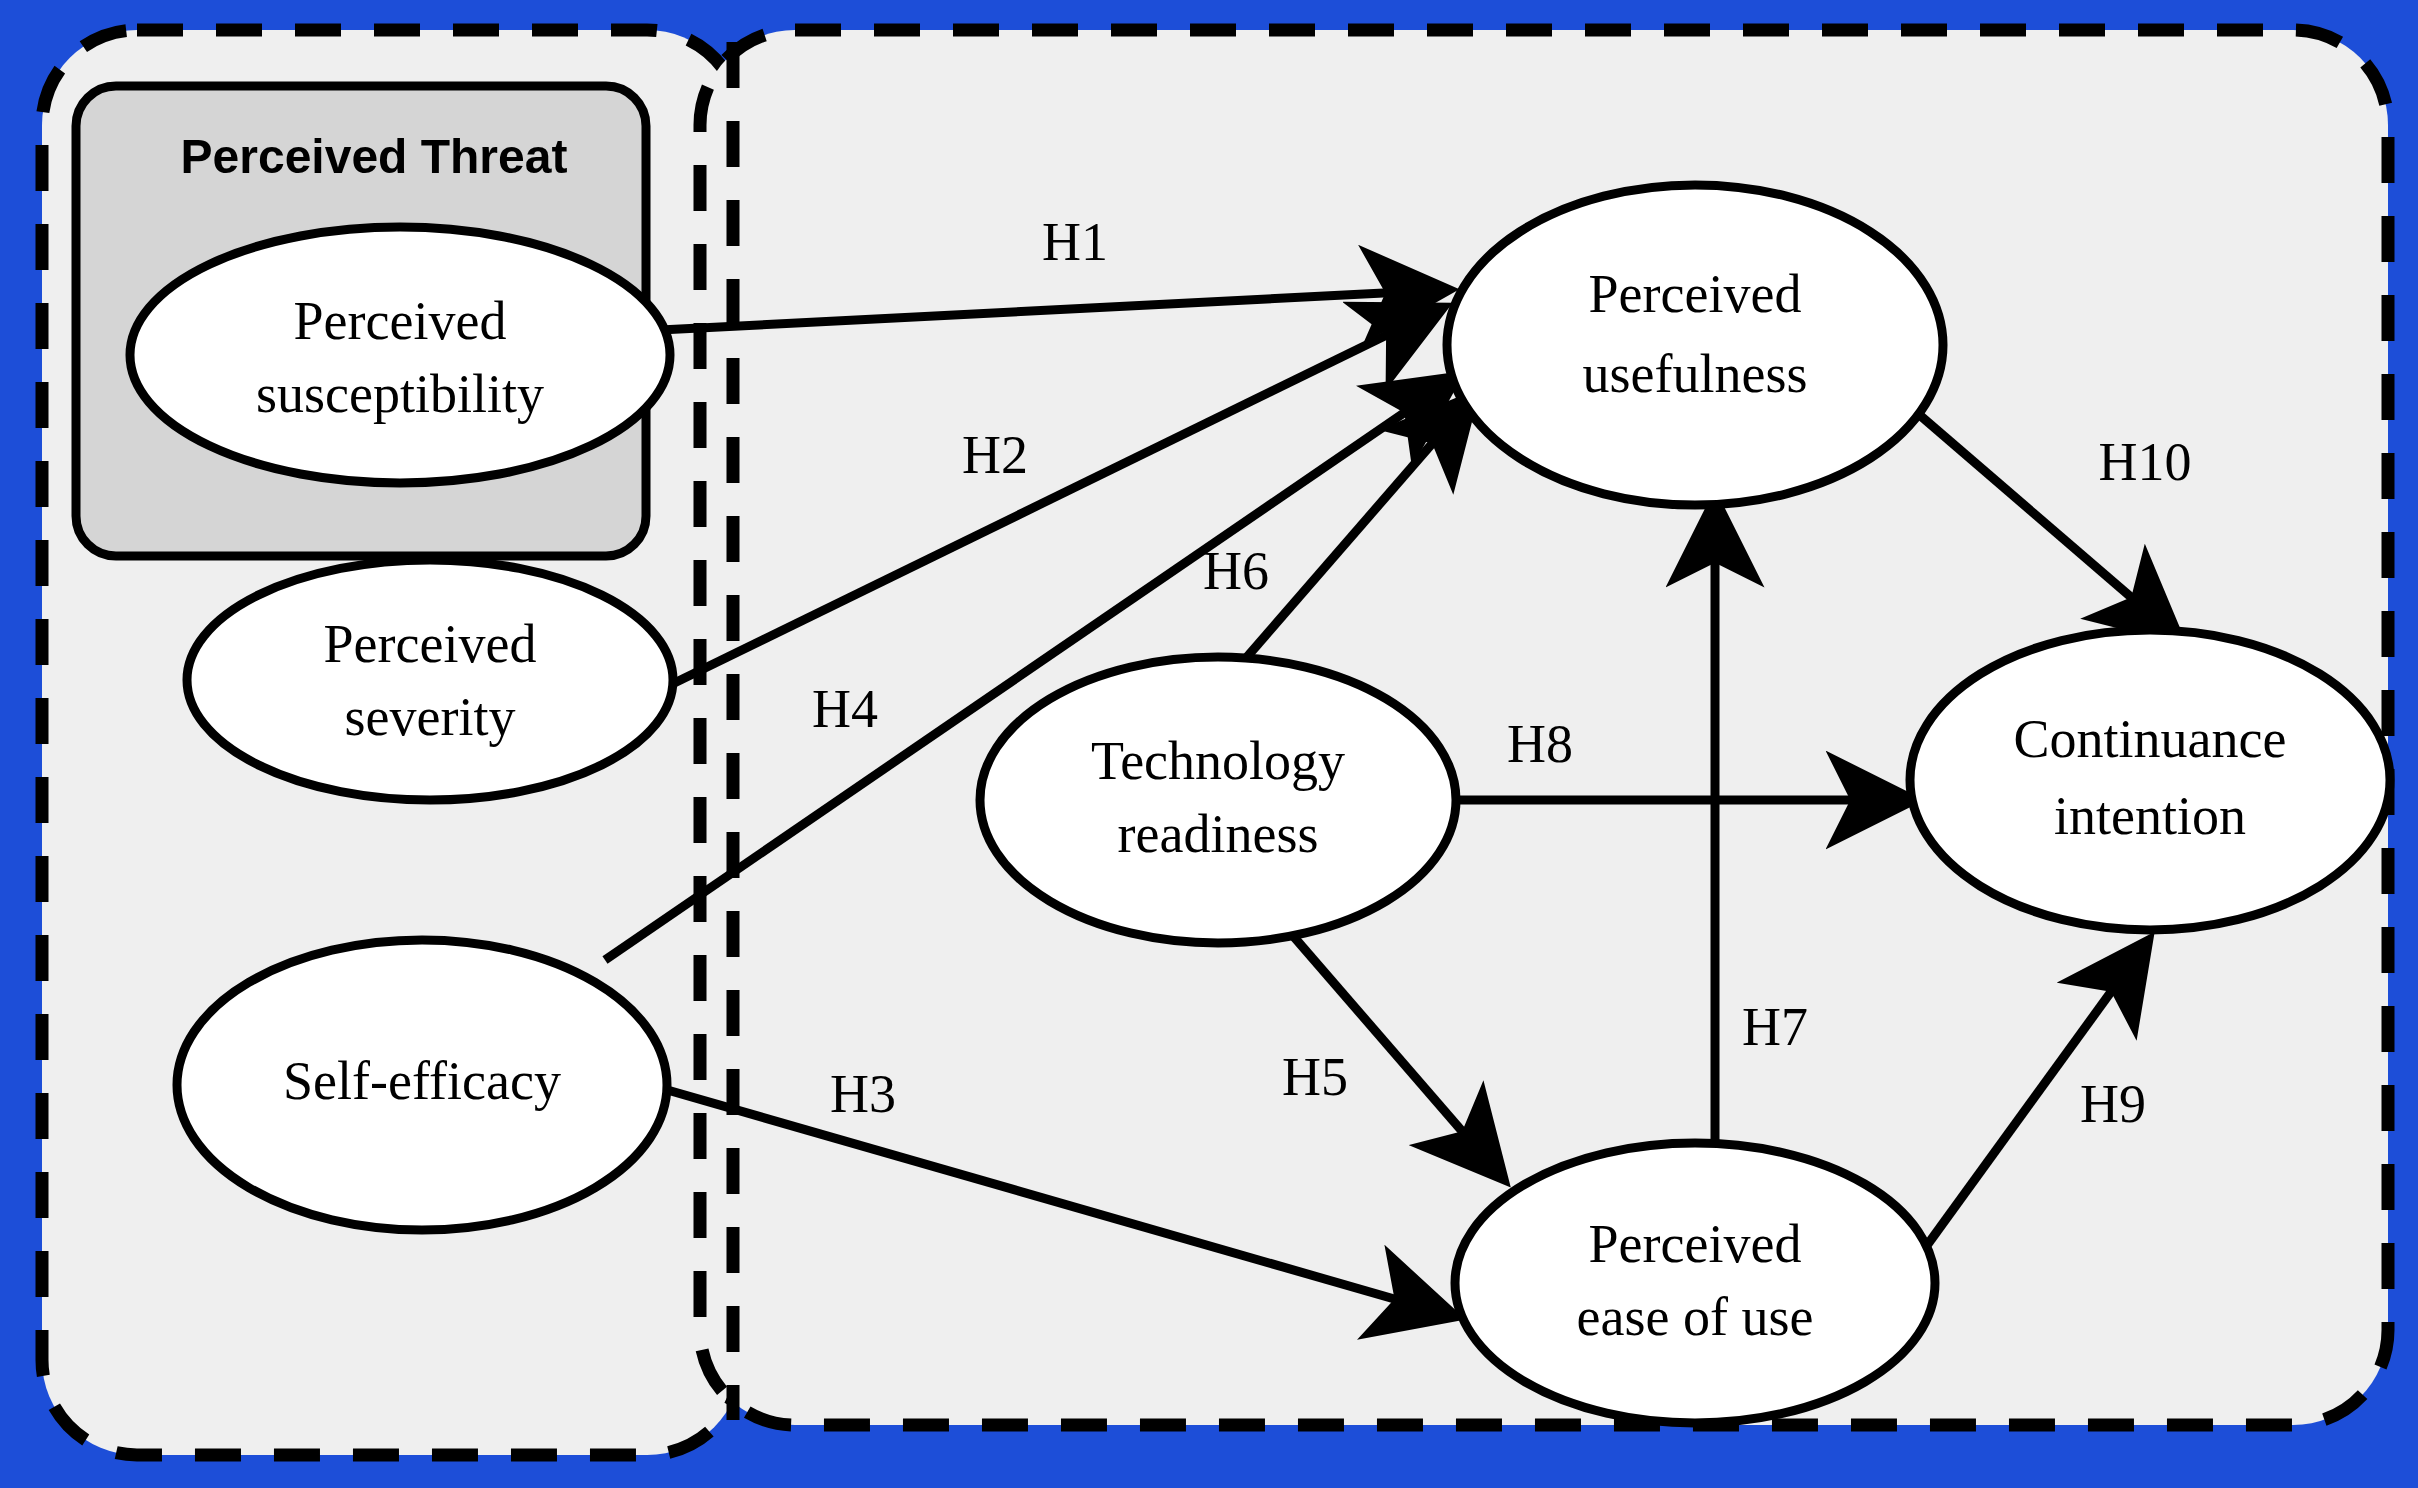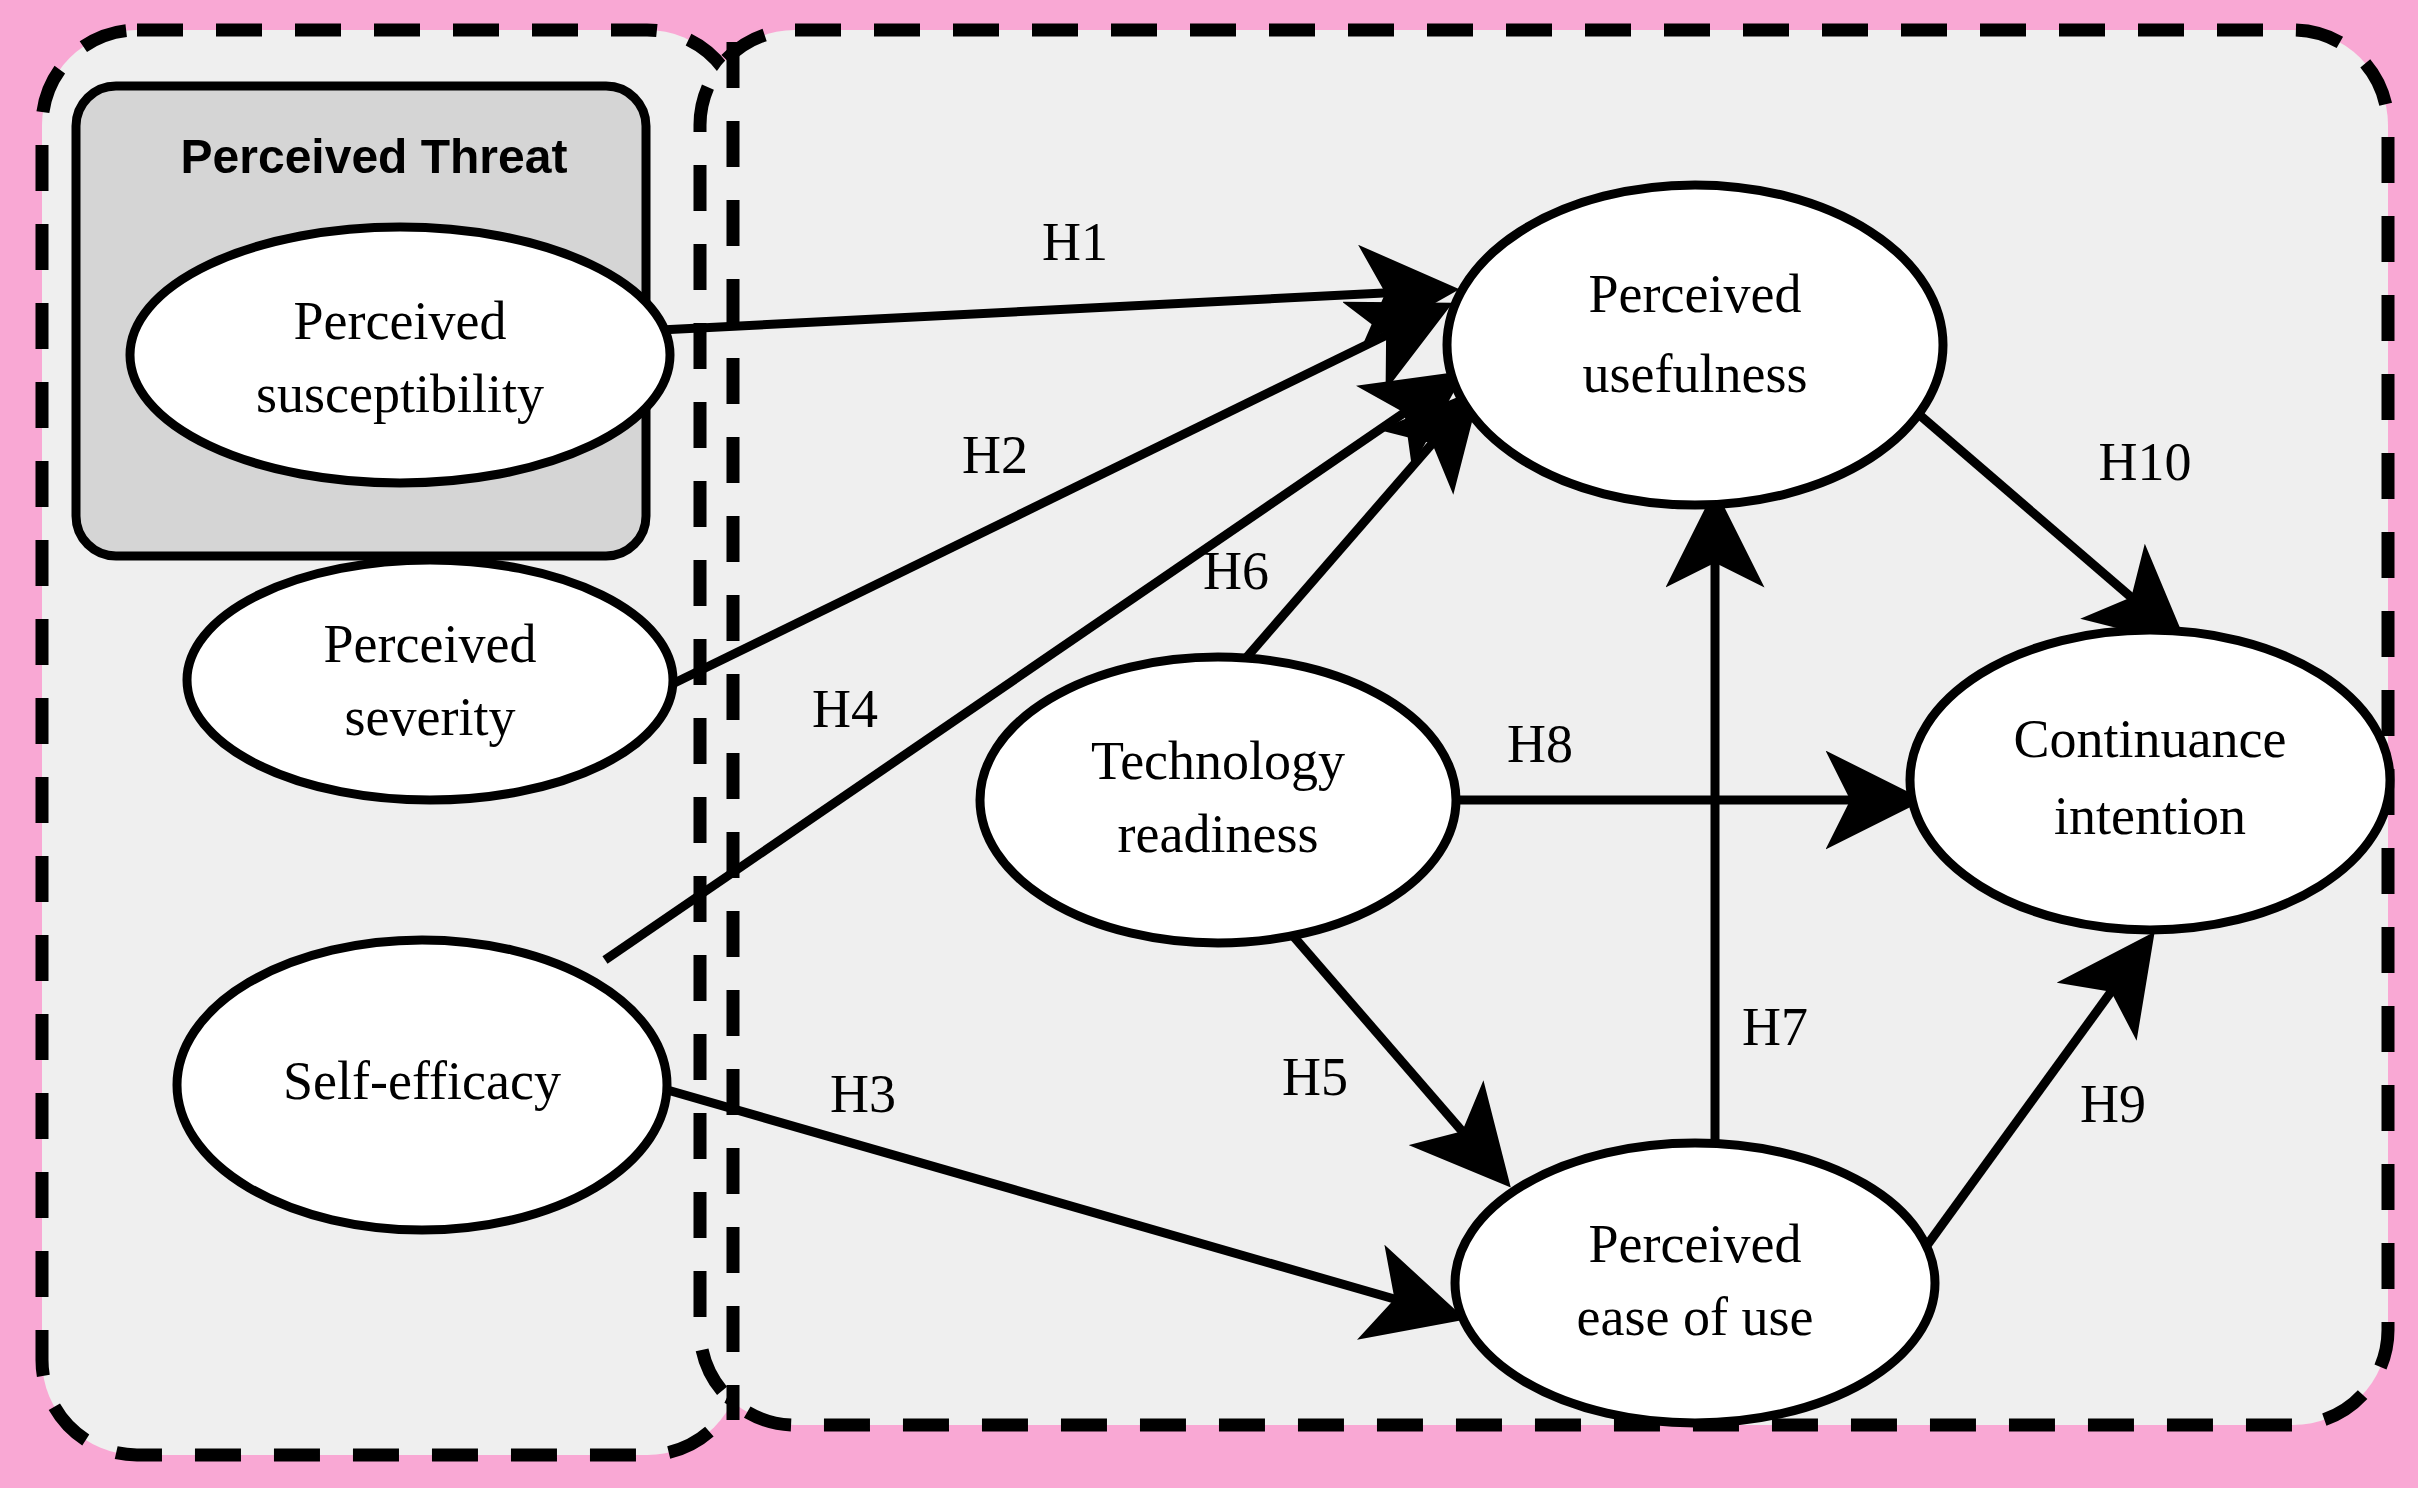--- a/index.html
+++ b/index.html
@@ -4,21 +4,21 @@
 <style>
   html, body {
     margin: 0;
     padding: 0;
     background: #ffffff;
   }
   #stage {
     position: relative;
     width: 2418px;
     height: 1488px;
-    background: #f9a8d4;
+    background: #1d4ed8;
     overflow: hidden;
     font-family: "Liberation Serif", "DejaVu Serif", serif;
   }
   #stage svg {
     position: absolute;
     left: 0;
     top: 0;
     width: 2418px;
     height: 1488px;
   }

